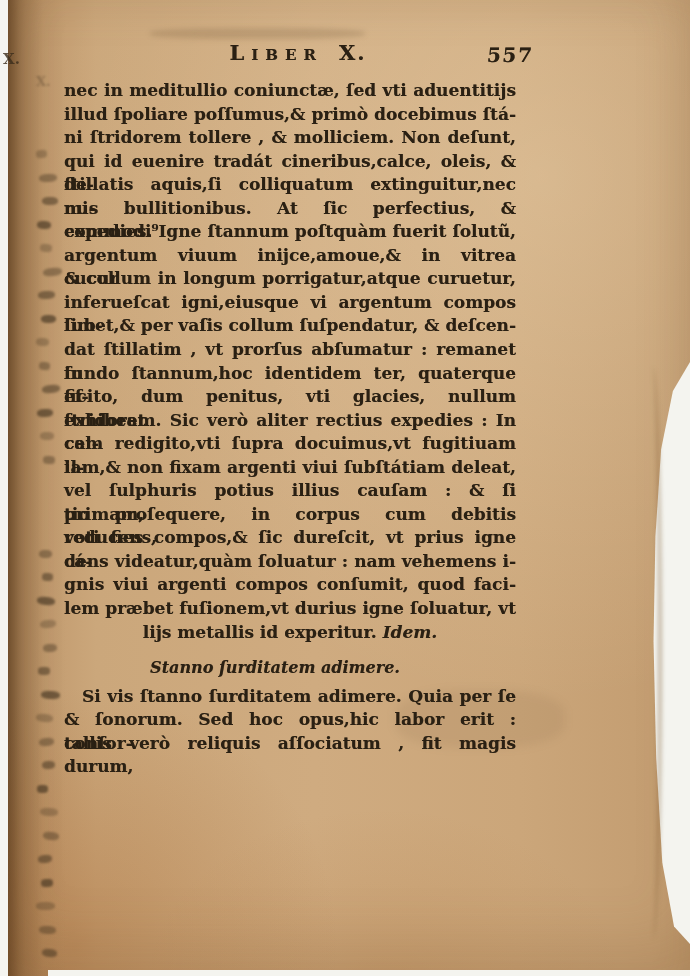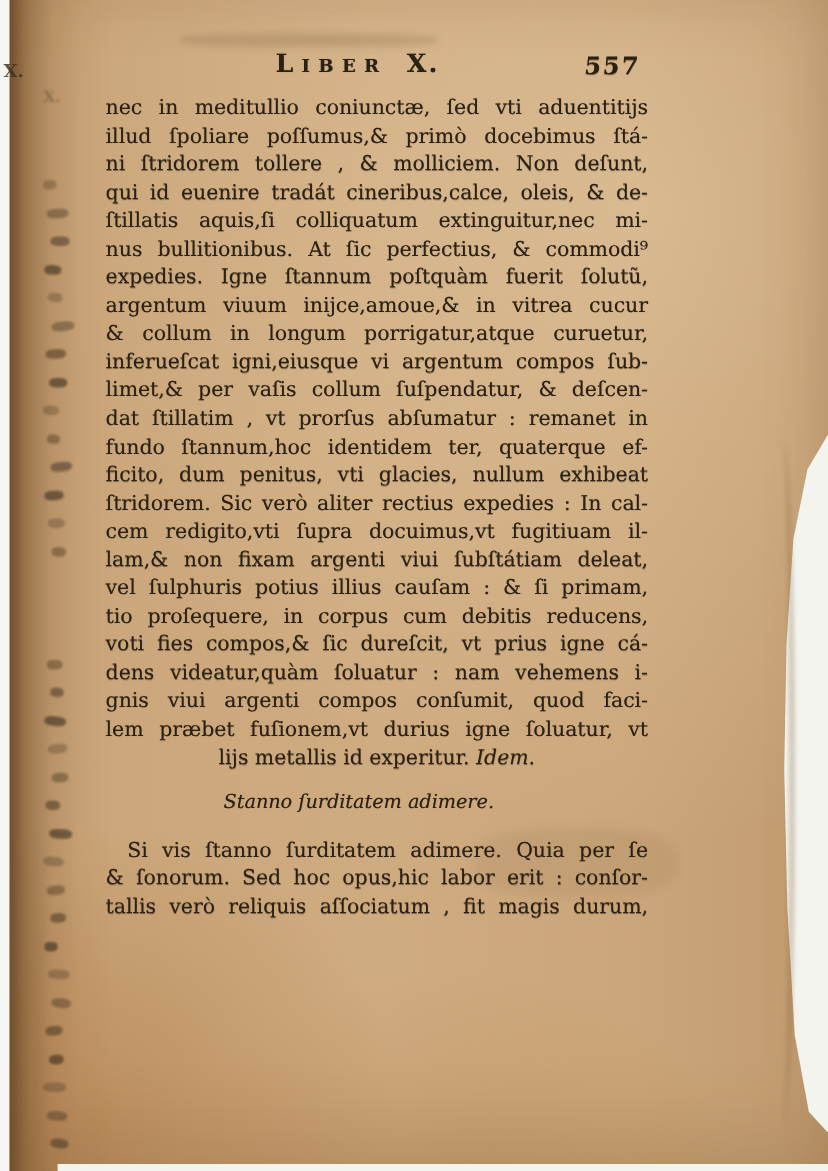--- a/index.html
+++ b/index.html
@@ -59,31 +59,31 @@
   .liber   { font-variant:small-caps; font-weight:bold; font-size:21px; letter-spacing:7px;
              text-shadow:0.2px 0.3px 0.6px rgba(41,31,19,0.5); }
   .numeral { font-weight:bold; font-size:21px; margin-left:16px; letter-spacing:2px;
              text-shadow:0.2px 0.3px 0.6px rgba(41,31,19,0.5); }
   .pagenum { position:absolute; left:487px; top:43px; font-size:20px; font-weight:bold;
              color:var(--ink,#2a2013); transform:skewX(-5deg); letter-spacing:1.5px;
              text-shadow:0.2px 0.3px 0.6px rgba(41,31,19,0.5); }
 
   
   .text {
-    position:absolute; left:88px; top:79px; width:452px;
-    color:var(--ink,#2a2013); font-size:17px; font-weight:normal; line-height:23.55px;
+    position:absolute; left:64px; top:79px; width:452px;
+    color:var(--ink,#2a2013); font-size:17px; font-weight:bold; line-height:23.55px;
     text-shadow:0.2px 0.3px 0.6px rgba(41,31,19,0.5);
   }
   .line { height:23.55px; overflow:visible; }
   .line.j { text-align:justify; text-align-last:justify; }
   .line.plain { text-align:center; }
   .line.indent { text-indent:18px; }
   .line.heading {
     text-align:center; font-style:italic; font-size:16px;
-    padding-right:30px; margin-top:12px; margin-bottom:18px;
+    padding-right:30px; margin-top:12px; margin-bottom:5px;
   }
   .idem { font-style:italic; }
 </style>
 </head>
 <body>
 
 <div class="scan">
 
   <div class="page"></div>
   <div class="gutter"></div>

